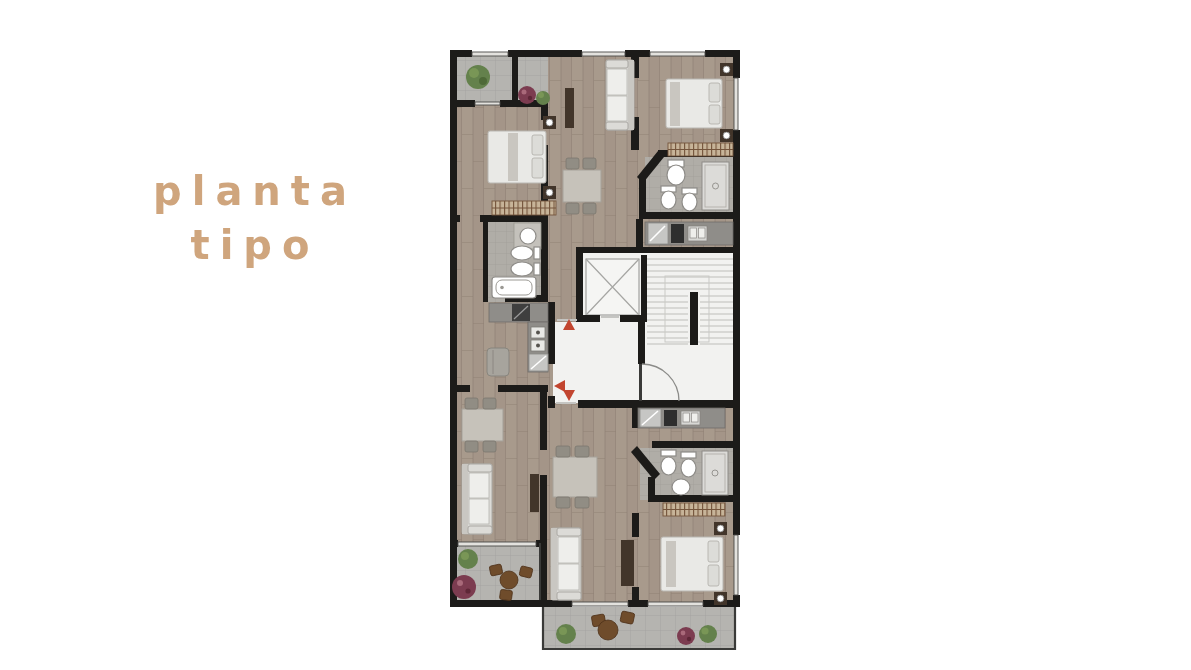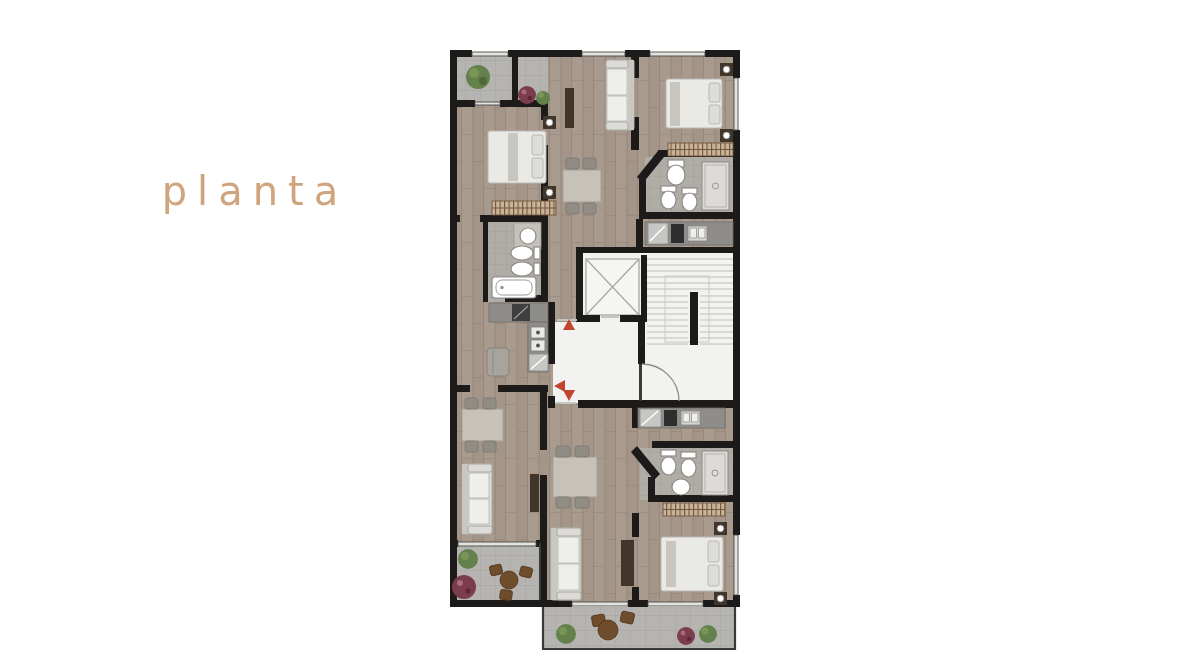--- a/index.html
+++ b/index.html
@@ -4,21 +4,21 @@
 <style>
   html,body{margin:0;padding:0;}
   body{
     width:1191px;height:670px;position:relative;overflow:hidden;
     background:var(--bg,#ffffff);
     font-family:"DejaVu Sans","Liberation Sans",sans-serif;
   }
   .title-block{
     position:absolute;left:143px;top:164px;width:224px;
     color:var(--title,#cfa57d);
-    font-weight:400;font-size:40px;line-height:54px;
+    font-weight:700;font-size:40px;line-height:54px;
     letter-spacing:10px;text-align:center;user-select:none;
   }
   .plan-svg{position:absolute;left:0;top:0;}
   
   .wall{fill:var(--wall,#1c1b19);}
   .wood{fill:url(#woodP);}
   .tile{fill:url(#tileP);}
   .btile{fill:url(#bathP);}
   .core{fill:var(--core,#f2f2f0);}
   .fix{fill:var(--fixture,#ffffff);stroke:var(--fixture-stroke,#8e8c88);stroke-width:1.2;}
@@ -35,20 +35,21 @@
   .pg{fill:var(--plant-green,#64814c);}
   .pg2{fill:var(--plant-green2,#7d9a58);}
   .pp{fill:var(--plant-purple,#7c3c50);}
   .ob{fill:var(--outdoor-brown,#6f4c2b);stroke:#4e3119;stroke-width:0.8;}
 </style>
 </head>
 <body>
 
 <div class="title-block">
   <div>planta</div>
+  <div>tipo</div>
 </div>
 
 <svg class="plan-svg" width="1191" height="670" viewBox="0 0 1191 670">
   <defs>
     <pattern id="woodP" width="22" height="54" patternUnits="userSpaceOnUse">
       <rect width="22" height="54" style="fill:var(--wood,#a89a8c)"></rect>
       <rect x="11" width="11" height="54" style="fill:var(--wood2,#a09284)" opacity="0.55"></rect>
       <rect x="10.5" width="1" height="54" style="fill:var(--wood3,#8f8173)" opacity="0.7"></rect>
       <rect x="21.2" width="0.8" height="54" style="fill:var(--wood3,#8f8173)" opacity="0.7"></rect>
       <rect y="26" width="11" height="1" style="fill:var(--wood3,#8f8173)" opacity="0.5"></rect>

